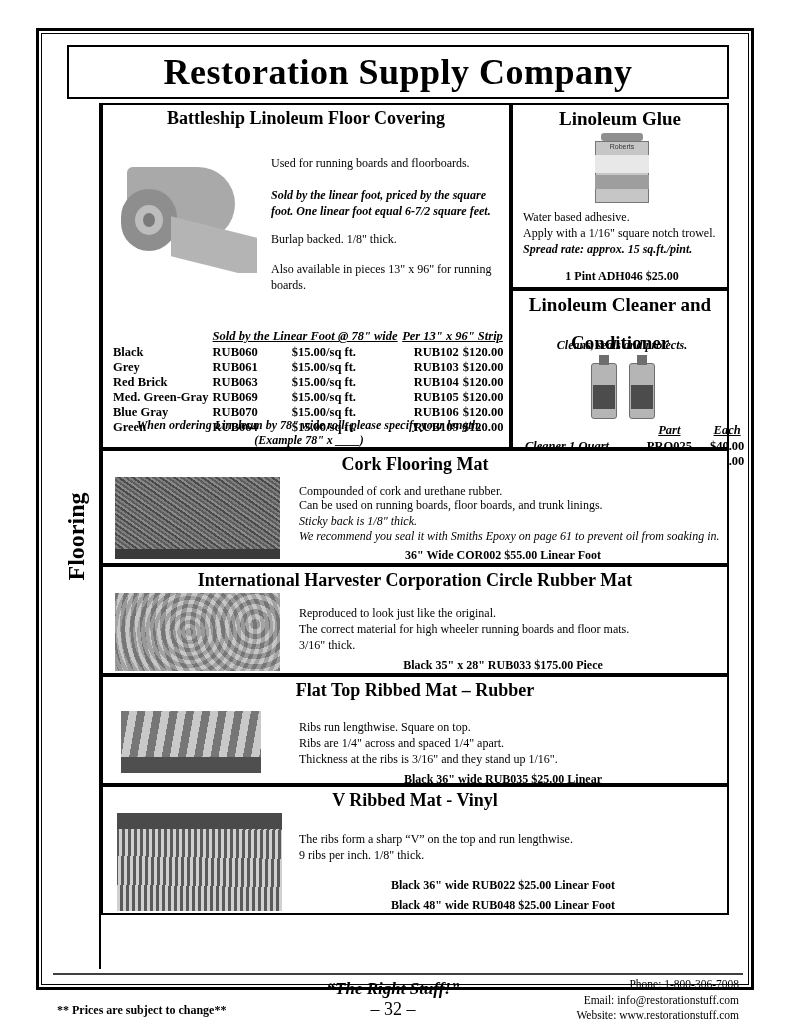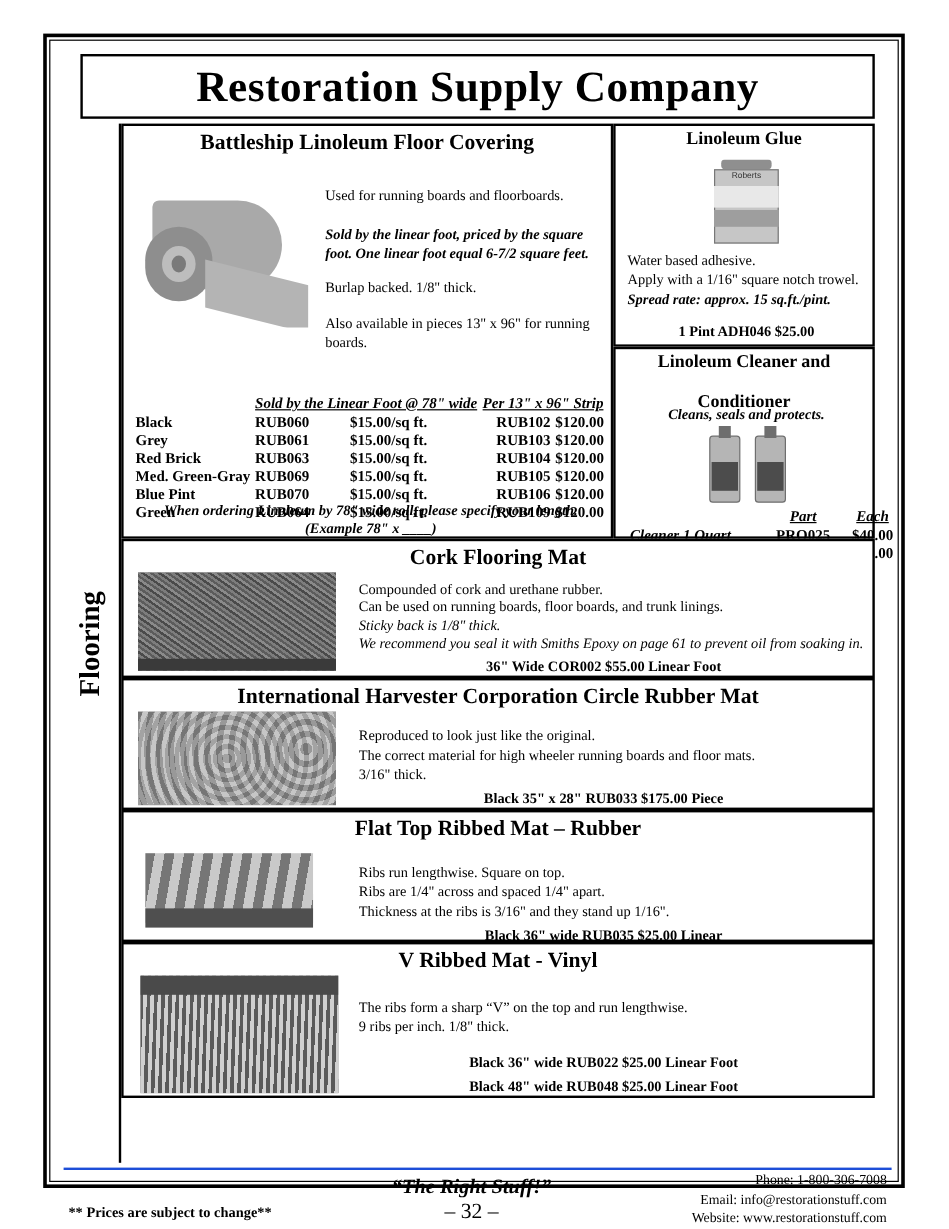--- a/index.html
+++ b/index.html
@@ -95,21 +95,21 @@
   }
 
   .sec-title {
     text-align: center;
     font-weight: bold;
     font-size: 18px;
     font-family: "Liberation Serif", serif;
     margin: 3px 0 2px 0;
   }
   .sec-title.small {
-    font-size: 15px;
+    font-size: 19px;
   }
 
   .body-text {
     font-size: 12px;
     line-height: 1.35;
   }
   .ital { font-style: italic; }
   .bold { font-weight: bold; }
   .bi { font-weight: bold; font-style: italic; }
   .center { text-align: center; }
@@ -139,21 +139,21 @@
     padding: 0 4px 1px 0;
     white-space: nowrap;
   }
 
   .footer {
     position: absolute;
     left: 14px;
     top: 942px;
     width: 690px;
     height: 50px;
-    border-top: 2px solid #1d4ed8;
+    border-top: 2px solid #404040;
     box-sizing: border-box;
   }
   .footer-slogan {
     position: absolute;
     left: 200px;
     top: 4px;
     width: 280px;
     text-align: center;
     font-style: italic;
     font-weight: bold;
@@ -245,21 +245,21 @@
             <td>$120.00</td>
           </tr>
           <tr>
             <td>Med. Green-Gray</td>
             <td>RUB069</td>
             <td>$15.00/sq ft.</td>
             <td style="padding-left:12px">RUB105</td>
             <td>$120.00</td>
           </tr>
           <tr>
-            <td>Blue Pint</td>
+            <td>Blue Gray</td>
             <td>RUB070</td>
             <td>$15.00/sq ft.</td>
             <td style="padding-left:12px">RUB106</td>
             <td>$120.00</td>
           </tr>
           <tr>
             <td>Green</td>
             <td>RUB064</td>
             <td>$15.00/sq ft.</td>
             <td style="padding-left:12px">RUB109</td>

